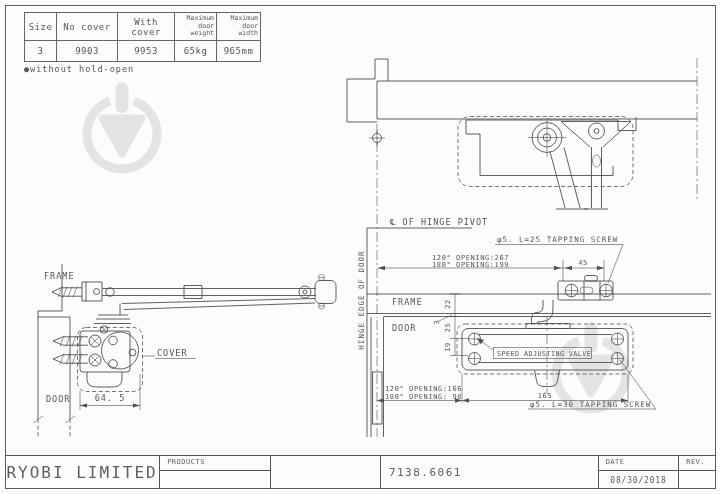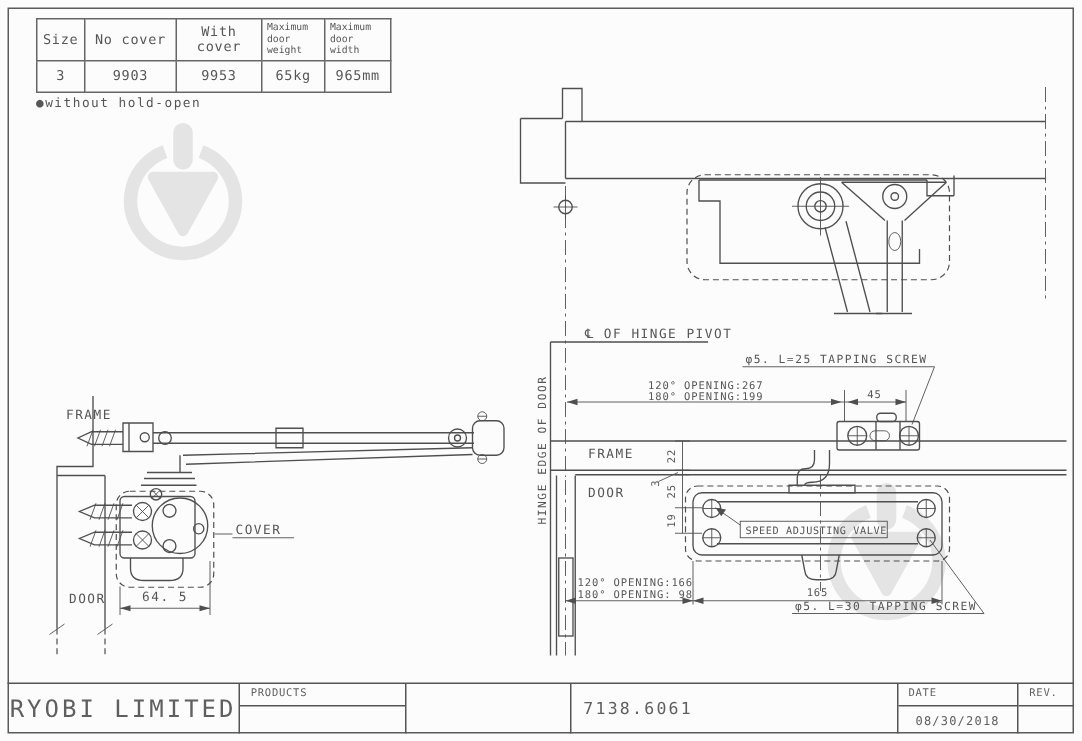--- a/index.html
+++ b/index.html
@@ -6,21 +6,21 @@
   .page{position:relative;width:721px;height:494px;background:#fcfcfc;overflow:hidden;
         font-family:"DejaVu Sans Mono","DejaVu Sans",monospace;color:#565656;}
   .border-frame{position:absolute;left:5px;top:5px;width:709px;height:482px;
         border:1px solid #5a5a5a;}
   
   .spec{position:absolute;left:24px;top:12px;border-collapse:collapse;}
   .spec td{border:1px solid #666;text-align:center;vertical-align:middle;
         font-size:9px;letter-spacing:0.5px;color:#565656;padding:0 2px;}
   .spec .hrow td{height:27px;}
   .spec .vrow td{height:20px;}
-  .spec .small{font-size:6.5px;letter-spacing:0;text-align:left;line-height:1.2;padding-left:3px;}
+  .spec .small{font-size:6.5px;letter-spacing:0;text-align:right;line-height:1.2;padding-left:3px;}
   .c0{width:27px;} .c1{width:56px;margin-top:25px;} .c2{width:52px;} .c3{width:36px;} .c4{width:38px;}
   .note{position:absolute;left:24px;top:64px;font-size:8.5px;letter-spacing:1px;color:#565656;}
   
   svg{position:absolute;left:0;top:0;}
   .ln{stroke:#4f4f4f;stroke-width:0.9;fill:none;}
   .lnt{stroke:#4f4f4f;stroke-width:0.6;fill:none;}
   .dash{stroke:#4f4f4f;stroke-width:0.8;fill:none;stroke-dasharray:4 2.6;}
   .cdash{stroke:#4f4f4f;stroke-width:0.6;fill:none;stroke-dasharray:10 3 2 3;}
   .arw{fill:#4f4f4f;stroke:none;}
   text{font-family:"DejaVu Sans Mono","DejaVu Sans",monospace;fill:#565656;}

